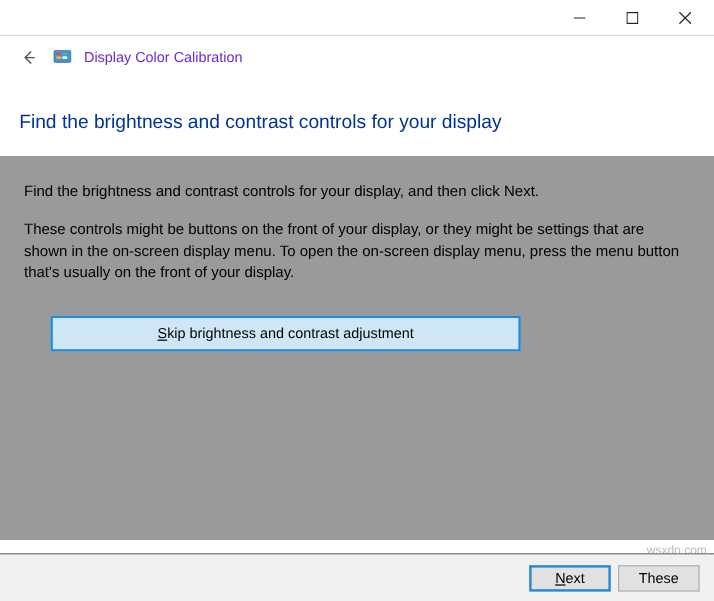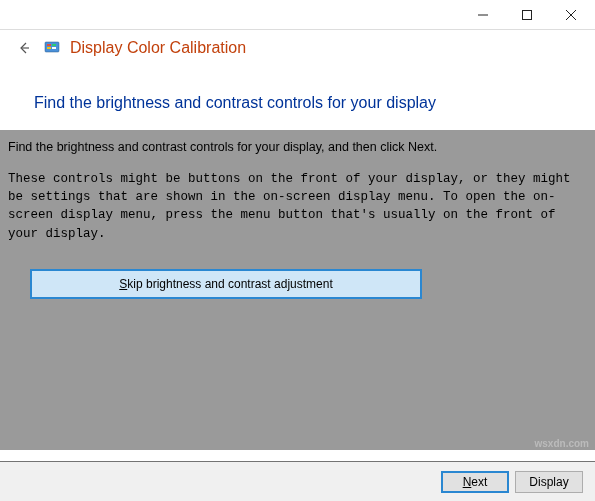--- a/index.html
+++ b/index.html
@@ -38,40 +38,40 @@
     .back-arrow {
       width: 20px; height: 20px;
       display:flex; align-items:center; justify-content:center;
       color:#444;
     }
     .app-icon {
       width: 16px; height: 16px;
       display:inline-block;
     }
     .app-title {
-      color: #c2410c;
-      font-size: 16px;
+      color: #6d28d9;
+      font-size: 12px;
     }
-    .heading-area { padding: 24px 26px 18px 34px; }
+    .heading-area { padding: 24px 26px 18px 16px; }
     .heading {
       color: #003399;
       font-size: 16px;
       font-weight: 400;
     }
     .content {
       background: #9a9a9a;
       color: #000;
-      padding: 4px;
+      padding: 16px;
       height: 320px;
       font-size: 12.5px;
       line-height: 1.45;
     }
     .content p { padding: 0 4px; }
     .content .p1 { padding-top: 4px; padding-bottom: 14px; }
-    .content .p2 { padding-bottom: 18px; font-family: Liberation Mono, monospace; }
+    .content .p2 { padding-bottom: 18px; }
     .content .p3 { padding-bottom: 26px; }
     .skip-btn {
       display: block;
       margin: 8px 26px 0 26px;
       width: 392px;
       padding: 6px 8px;
       background: #cfe6f7;
       border: 2px solid #2a87d1;
       font-size: 12px;
       text-align: center;
@@ -97,24 +97,23 @@
       font-size: 12px;
       font-family: inherit;
       border: 1px solid #adadad;
       background: #e1e1e1;
     }
     .footer .next {
       border: 2px solid #2a87d1;
       padding: 0 6px;
     }
     .watermark {
-      position:absolute; right:6px; bottom:52px;
+      position:absolute; right:6px; bottom:36px;
       color:#bbb; font-size:10px;
       font-family: Arial, sans-serif;
-      font-weight: bold;
     }
   </style>
 </head>
 <body>
 
 <div class="titlebar">
   <div class="win-btn">
     <svg viewBox="0 0 10 10">
         <line x1="0" y1="5" x2="10" y2="5" stroke="currentColor" stroke-width="1"></line>
       </svg>
@@ -158,14 +157,14 @@
 <div class="content">
   <p class="p1">Find the brightness and contrast controls for your display, and then click Next.</p>
   <p class="p2">These controls might be buttons on the front of your display, or they might be settings that are shown in the on-screen display menu. To open the on-screen display menu, press the menu button that's usually on the front of your display.</p>
   <button class="skip-btn"><span class="ul">S</span><span>kip brightness and contrast adjustment</span></button>
 </div>
 
 <div class="watermark">wsxdn.com</div>
 
 <div class="footer">
   <button class="next"><span style="text-decoration:underline">N</span><span>ext</span></button>
-  <button>Display</button>
+  <button>These</button>
 </div>
 
 </body></html>

